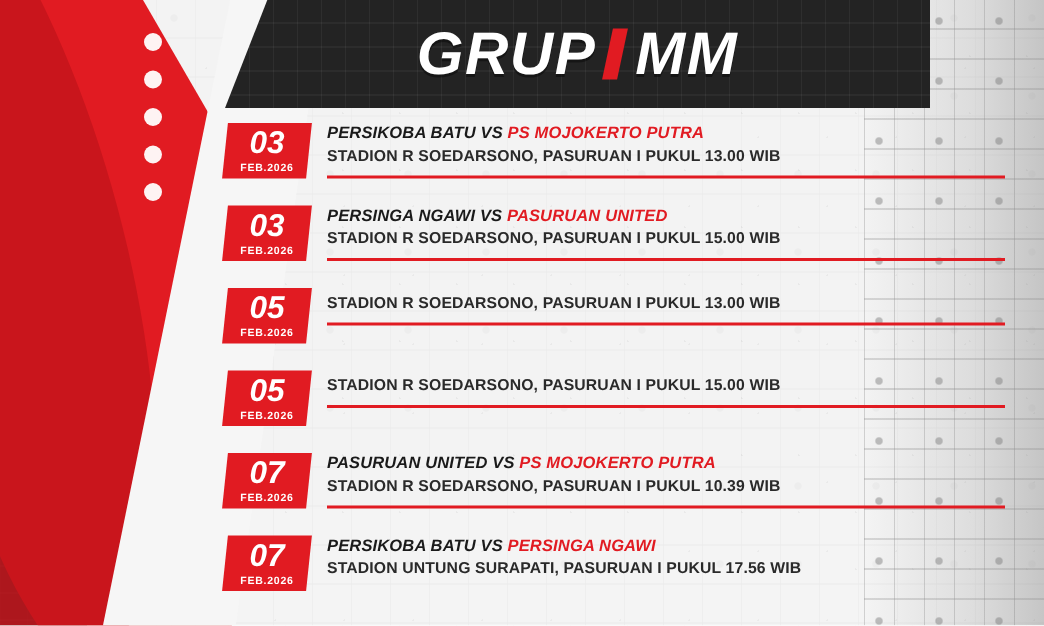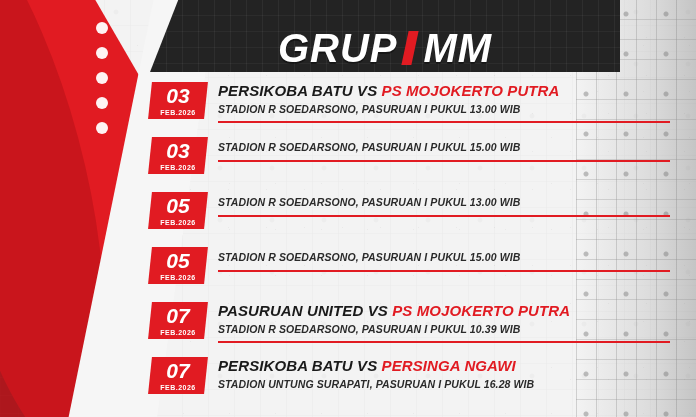--- a/index.html
+++ b/index.html
@@ -129,21 +129,21 @@
     background: #232323;
     clip-path: polygon(6% 0, 100% 0, 100% 100%, 0 100%);
     background-image:
       linear-gradient(90deg, rgba(255,255,255,0.05) 1px, transparent 1px),
       linear-gradient(0deg, rgba(255,255,255,0.04) 1px, transparent 1px);
     background-size: 16px 16px, 16px 16px;
   }
   .title-wrap {
     position: absolute;
     left: 150px;
-    top: 20px;
+    top: 8px;
     width: 470px;
     height: 56px;
     display: flex;
     align-items: center;
     justify-content: center;
     gap: 6px;
   }
   .title-text {
     font-size: 40px;
     font-weight: 800;
@@ -198,32 +198,31 @@
     font-weight: 700;
     letter-spacing: 0.5px;
     line-height: 1;
     margin-top: 3px;
   }
   .match-info {
     flex: 1;
     padding-top: 1px;
   }
   .teams {
-    font-size: 15px;
+    font-size: 11px;
     font-weight: 800;
     font-style: italic;
     color: #1a1a1a;
     line-height: 1.12;
     letter-spacing: 0.1px;
   }
   .teams .away { color: #e11b22; }
   .venue {
     font-size: 10.5px;
     font-weight: 700;
-    font-style: italic;
     color: #2a2a2a;
     line-height: 1.2;
     margin-top: 3px;
     letter-spacing: 0.1px;
   }
   .rule {
     height: 2px;
     background: #e11b22;
     margin-top: 6px;
     width: 100%;
@@ -283,20 +282,25 @@
     </div>
 
     <div class="match-row">
       <div class="date-chip">
         <div class="d-inner">
           <div class="date-day">03</div>
           <div class="date-mon">FEB.2026</div>
         </div>
       </div>
       <div class="match-info">
+        <div class="teams">
+          <span>PERSINGA NGAWI</span>
+          <span>VS</span>
+          <span class="away">PASURUAN UNITED</span>
+        </div>
         <div class="venue">STADION R SOEDARSONO, PASURUAN I PUKUL 15.00 WIB</div>
         <div class="rule"></div>
       </div>
     </div>
 
     <div class="match-row">
       <div class="date-chip">
         <div class="d-inner">
           <div class="date-day">05</div>
           <div class="date-mon">FEB.2026</div>
@@ -345,18 +349,18 @@
           <div class="date-day">07</div>
           <div class="date-mon">FEB.2026</div>
         </div>
       </div>
       <div class="match-info">
         <div class="teams">
           <span>PERSIKOBA BATU</span>
           <span>VS</span>
           <span class="away">PERSINGA NGAWI</span>
         </div>
-        <div class="venue">STADION UNTUNG SURAPATI, PASURUAN I PUKUL 16.28 WIB</div>
+        <div class="venue">STADION UNTUNG SURAPATI, PASURUAN I PUKUL 17.56 WIB</div>
       </div>
     </div>
 
   </div>
 </div>
 
 </body></html>

